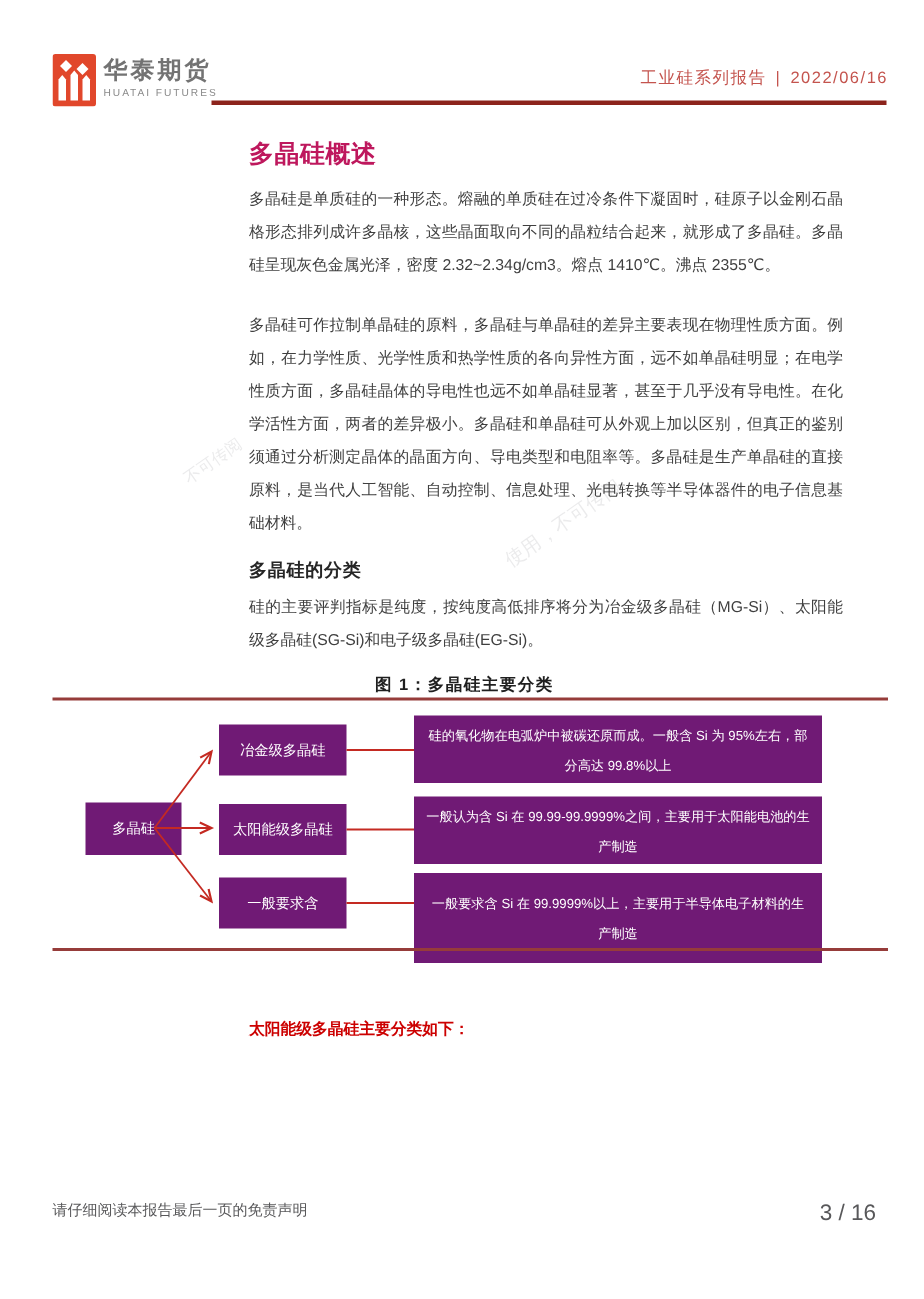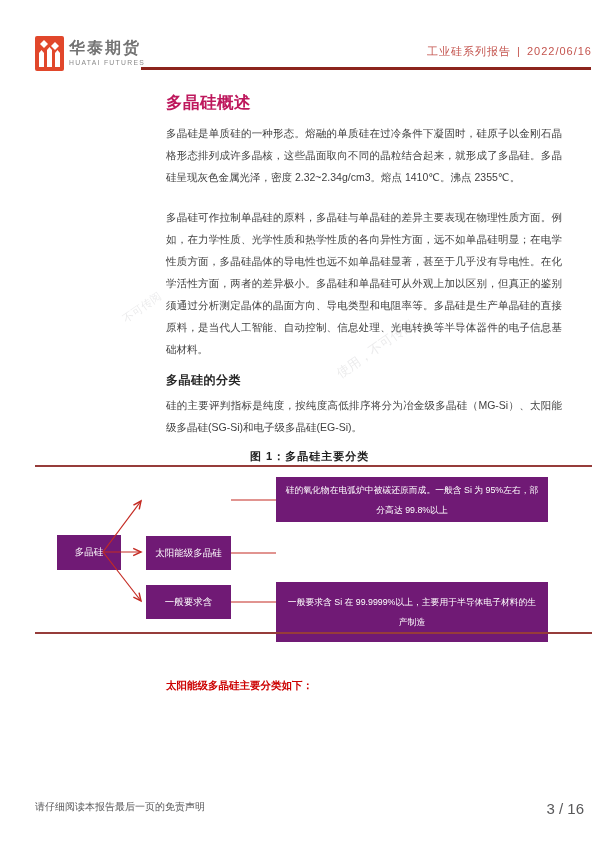--- a/index.html
+++ b/index.html
@@ -84,24 +84,26 @@
   <p class="para p1">多晶硅是单质硅的一种形态。熔融的单质硅在过冷条件下凝固时，硅原子以金刚石晶格形态排列成许多晶核，这些晶面取向不同的晶粒结合起来，就形成了多晶硅。多晶硅呈现灰色金属光泽，密度 2.32~2.34g/cm3。熔点 1410℃。沸点 2355℃。</p>
   <p class="para p2">多晶硅可作拉制单晶硅的原料，多晶硅与单晶硅的差异主要表现在物理性质方面。例如，在力学性质、光学性质和热学性质的各向异性方面，远不如单晶硅明显；在电学性质方面，多晶硅晶体的导电性也远不如单晶硅显著，甚至于几乎没有导电性。在化学活性方面，两者的差异极小。多晶硅和单晶硅可从外观上加以区别，但真正的鉴别须通过分析测定晶体的晶面方向、导电类型和电阻率等。多晶硅是生产单晶硅的直接原料，是当代人工智能、自动控制、信息处理、光电转换等半导体器件的电子信息基础材料。</p>
   <div class="h2">多晶硅的分类</div>
   <p class="para p3">硅的主要评判指标是纯度，按纯度高低排序将分为冶金级多晶硅（MG-Si）、太阳能级多晶硅(SG-Si)和电子级多晶硅(EG-Si)。</p>
 
   <div class="fig-title">图 1：多晶硅主要分类</div>
   <div class="rule rule-top"></div>
 
   <div class="rbox root-box">多晶硅</div>
 
+  <div class="rbox mid-box m1">冶金级多晶硅</div>
   <div class="rbox mid-box m2">太阳能级多晶硅</div>
   <div class="rbox mid-box m3">一般要求含</div>
 
   <div class="rbox desc-box d1">硅的氧化物在电弧炉中被碳还原而成。一般含 Si 为 95%左右，部分高达 99.8%以上</div>
+  <div class="rbox desc-box d2">一般认为含 Si 在 99.99-99.9999%之间，主要用于太阳能电池的生产制造</div>
   <div class="rbox desc-box d3">一般要求含 Si 在 99.9999%以上，主要用于半导体电子材料的生产制造</div>
 
   <svg class="arrows" width="557" height="160" viewBox="35 470 557 160" xmlns="http://www.w3.org/2000/svg">
     <defs>
       <marker id="arw" markerWidth="10" markerHeight="10" refX="7.5" refY="4" orient="auto">
         <path d="M1,1 L7.5,4 L1,7" fill="none" stroke="#c42a22" stroke-width="1.2"></path>
       </marker>
     </defs>
     <line x1="103" y1="552" x2="141" y2="501" stroke="#c42a22" stroke-width="1.2" marker-end="url(#arw)"></line>
     <line x1="103" y1="552" x2="141" y2="552" stroke="#c42a22" stroke-width="1.2" marker-end="url(#arw)"></line>

